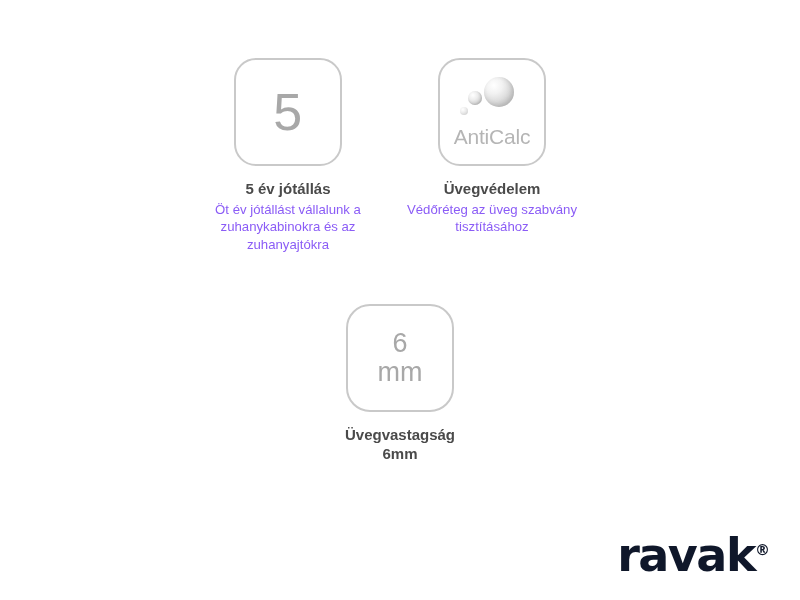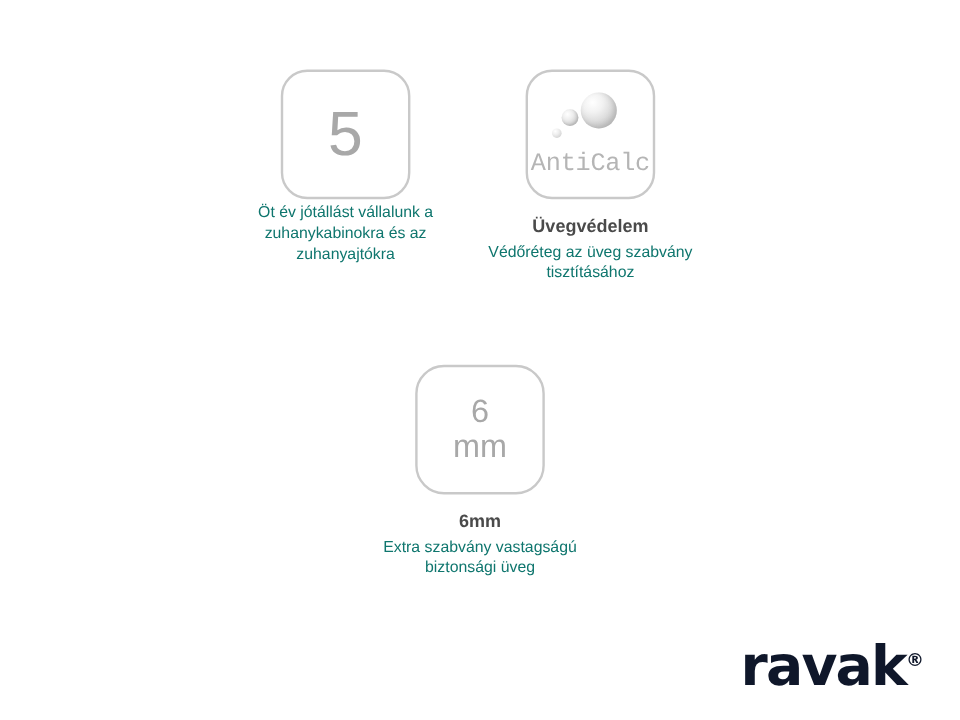--- a/index.html
+++ b/index.html
@@ -58,31 +58,30 @@
   }
   .feature-title {
     font-size: 15px;
     font-weight: bold;
     color: #4a4a4a;
     margin-top: 14px;
     line-height: 1.25;
   }
   .feature-desc {
     font-size: 13.2px;
-    color: #0f766e;
+    color: #8b5cf6;
     line-height: 1.32;
     margin-top: 2px;
   }
 
   
   .anticalc {
     width: 100px;
     height: 86px;
     position: relative;
-    font-family: Liberation Mono, monospace;
   }
   .anticalc-word {
     position: absolute;
     left: 0;
     right: 0;
     bottom: 6px;
     text-align: center;
     font-size: 21px;
     color: #b5b5b5;
     font-weight: 400;
@@ -155,20 +154,21 @@
 </style>
 </head>
 <body>
 
 <div class="canvas">
 
   <div class="feature" id="feature-warranty">
     <div class="icon-box">
       <span class="big-number">5</span>
     </div>
+    <div class="feature-title">5 év jótállás</div>
     <div class="feature-desc">Öt év jótállást vállalunk a zuhanykabinokra és az zuhanyajtókra</div>
   </div>
 
   <div class="feature" id="feature-glass-protection">
     <div class="icon-box">
       <div class="anticalc">
         <span class="drop-big"></span>
         <span class="drop-small"></span>
         <span class="drop-tiny"></span>
         <span class="anticalc-word">AntiCalc</span>
@@ -179,20 +179,20 @@
   </div>
 
   <div class="feature" id="feature-glass-thickness">
     <div class="icon-box large">
       <div class="thickness-label">
         <div>6</div>
         <div>mm</div>
       </div>
     </div>
     <div class="feature-title">
+      <div>Üvegvastagság</div>
       <div>6mm</div>
     </div>
-    <div class="feature-desc">Extra szabvány vastagságú biztonsági üveg</div>
   </div>
 
   <div class="logo"><span>ravak</span><span class="reg">®</span></div>
 
 </div>
 
 </body></html>

